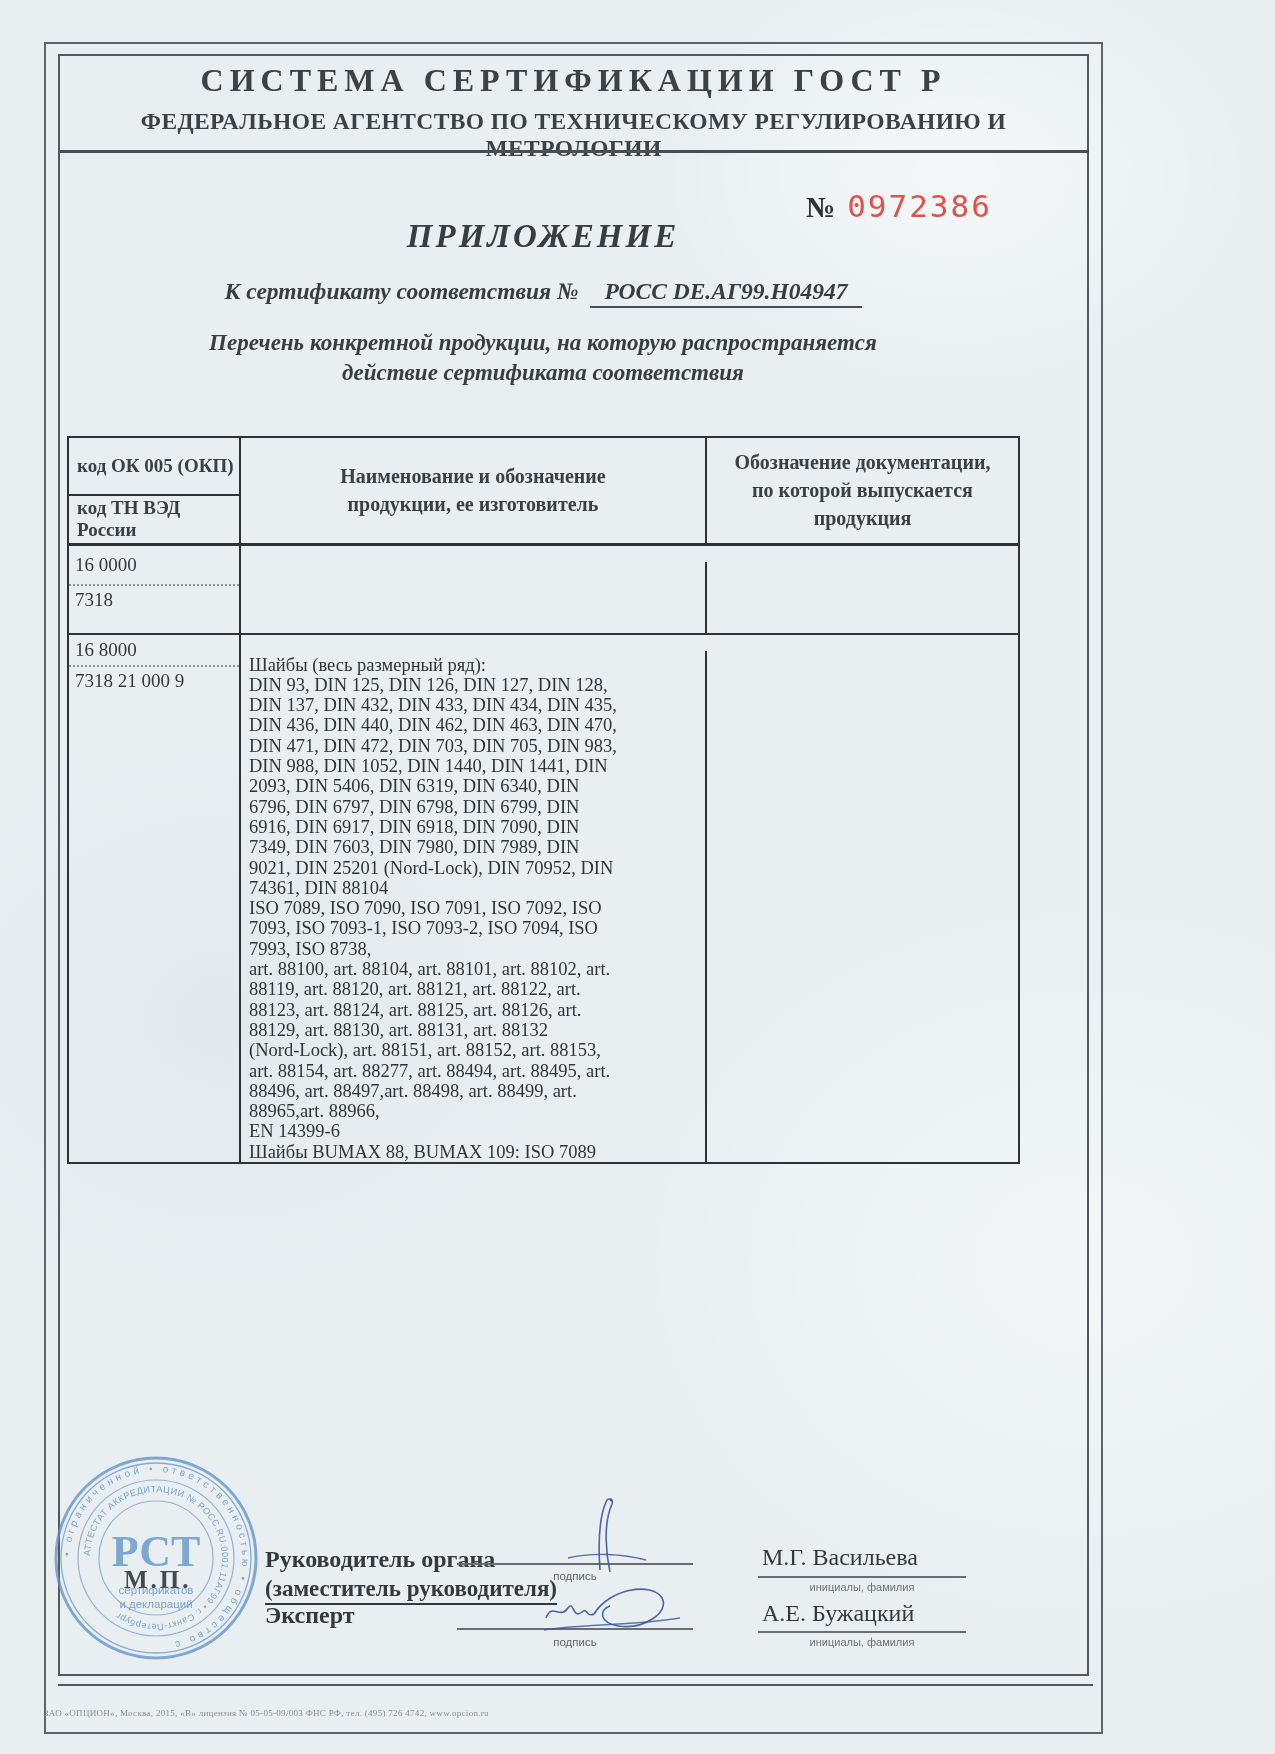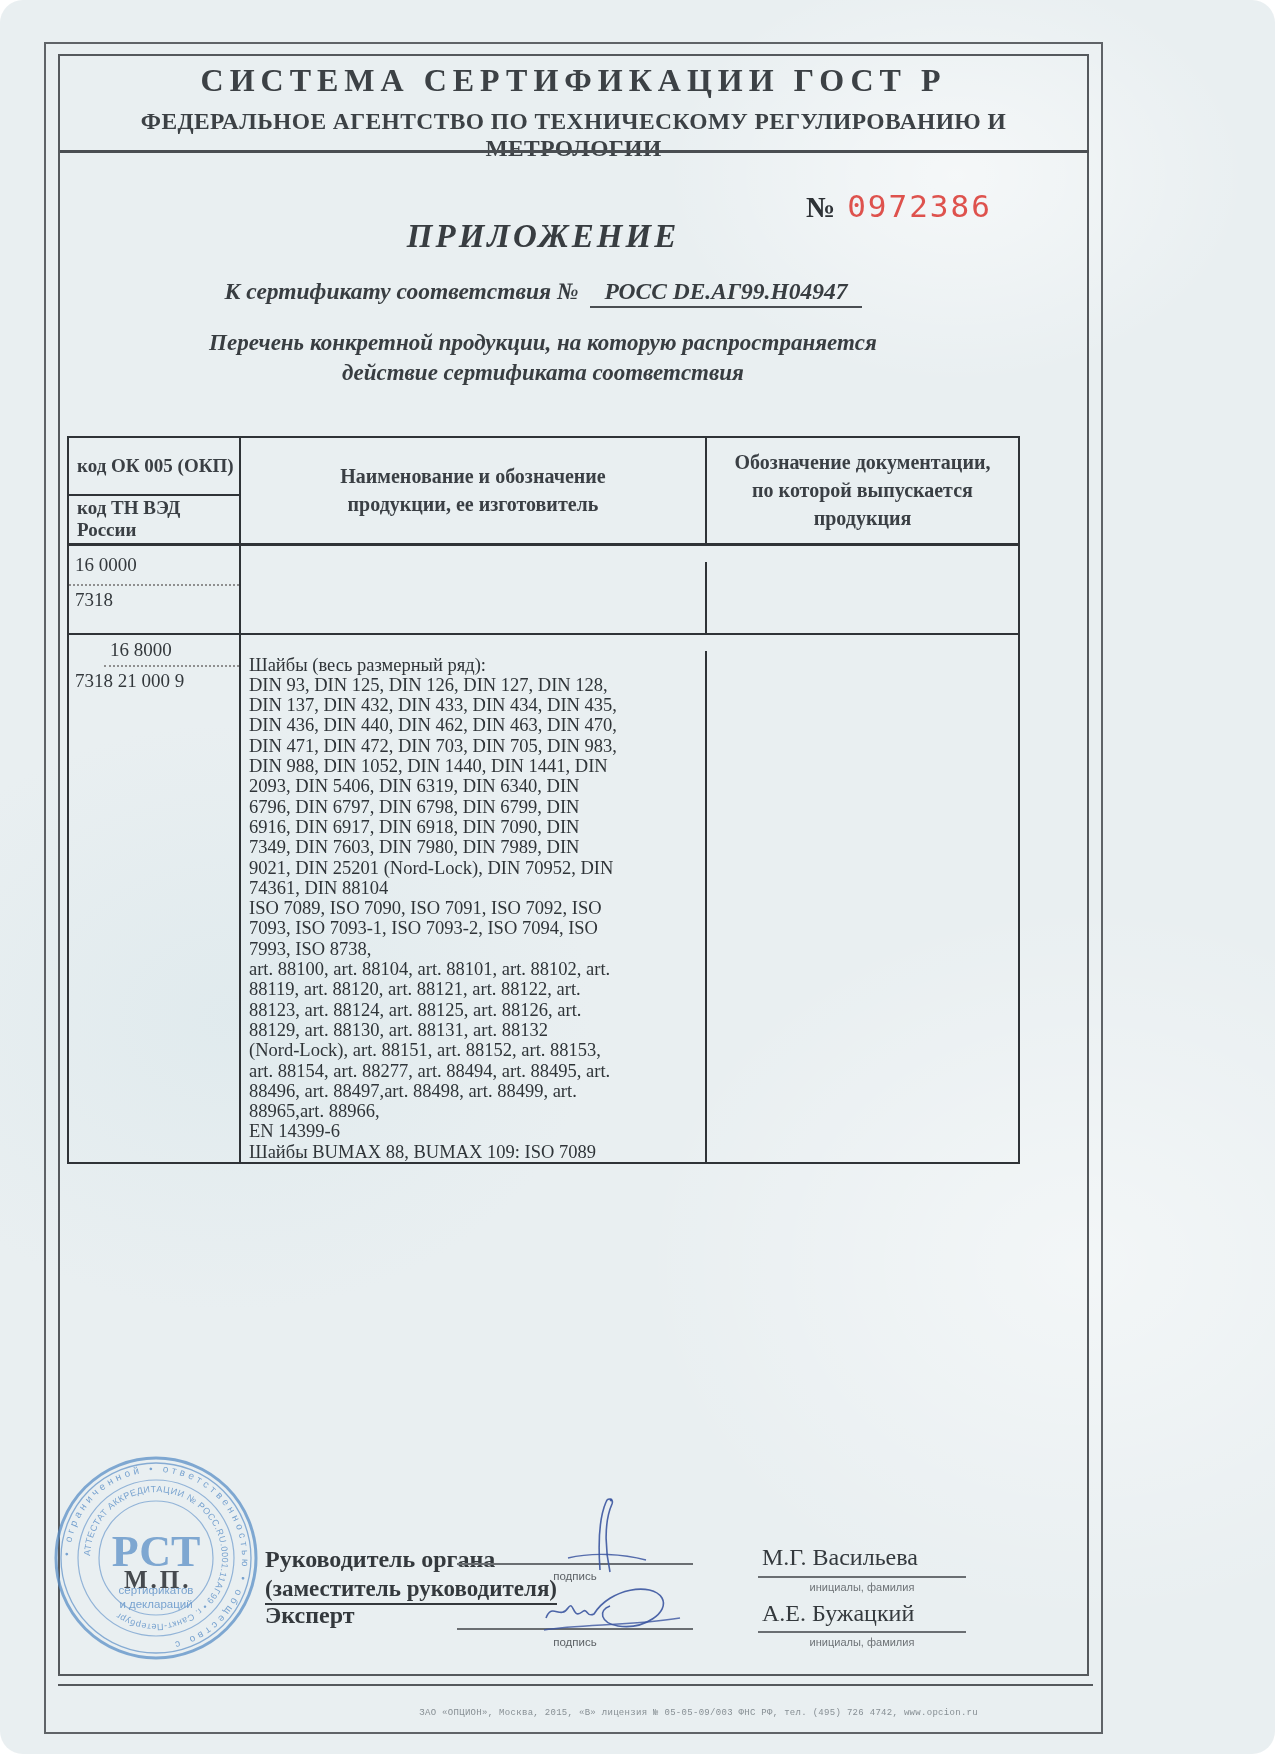--- a/index.html
+++ b/index.html
@@ -13,21 +13,20 @@
   *{margin:0;padding:0;box-sizing:border-box;}
   html,body{width:1275px;}
   body{font-family:"Liberation Serif", serif;color:var(--ink);}
   .page{
     position:relative;width:1275px;height:1754px;overflow:hidden;
     background-color:var(--paper);
     background-image:
       radial-gradient(ellipse 420px 300px at 75% 10%, rgba(255,255,255,.55), transparent 70%),
       radial-gradient(ellipse 520px 420px at 18% 58%, rgba(208,226,231,.35), transparent 70%),
       radial-gradient(ellipse 640px 520px at 85% 72%, rgba(255,255,255,.45), transparent 70%);
-    border-radius: 23px;
   }
   .frame-outer{position:absolute;left:44px;top:42px;width:1059px;height:1692px;border:2px solid #5f6367;}
   .frame-inner{position:absolute;left:58px;top:54px;width:1031px;height:1622px;border:2px solid #55595d;}
   .bottom-extra-line{position:absolute;left:58px;top:1684px;width:1035px;height:2px;background:#55595d;}
 
   .header-block{position:absolute;left:58px;top:62px;width:1031px;text-align:center;}
   .header-line1{font-size:32px;font-weight:bold;letter-spacing:6px;color:#3c4145;}
   .header-line2{font-size:23.5px;font-weight:bold;letter-spacing:.4px;margin-top:9px;color:#3c4145;}
   .header-divider{position:absolute;left:60px;top:150px;width:1029px;height:2.5px;background:#4a4e52;}
 
@@ -47,21 +46,21 @@
   .trow1{height:98px;border-bottom:2px solid var(--line);}
   .trow2{flex:1;}
   .cell-c1{width:172px;border-right:2px solid var(--line);display:flex;flex-direction:column;}
   .cell-c2{width:466px;border-right:2px solid var(--line);}
   .cell-c3{flex:1;}
   .hdr-sub-top{height:58px;border-bottom:2px solid var(--line);display:flex;align-items:center;padding-left:8px;}
   .hdr-sub-bottom{flex:1;display:flex;align-items:center;padding-left:8px;}
   .hdr-text{font-size:19px;font-weight:bold;color:#3a3f44;}
   .hdr-center{display:flex;align-items:center;justify-content:center;text-align:center;font-size:20px;font-weight:bold;line-height:28px;white-space:pre-line;color:#3a3f44;}
   .code-top-r1{height:40px;border-bottom:2px dotted #8f8f8f;display:flex;align-items:center;padding-left:6px;}
-  .code-top-r2{height:32px;border-bottom:2px dotted #8f8f8f;display:flex;align-items:center;padding-left:6px;margin-left:35px;}
+  .code-top-r2{height:32px;border-bottom:2px dotted #8f8f8f;display:flex;align-items:center;padding-left:6px;}
   .code-bottom{flex:1;padding:3px 0 0 6px;}
   .code-text{font-size:19px;color:#33383c;}
   .product-cell{padding:4px 4px 0 8px;font-size:18.5px;line-height:20.3px;white-space:pre-line;color:#2f3438;margin-top:16px;}
   .doc-cell{padding:4px;}
 
   .stamp-svg{position:absolute;left:52px;top:1454px;width:208px;height:208px;opacity:.88;}
   .mp-label{position:absolute;left:124px;top:1566px;font-size:25px;font-weight:bold;letter-spacing:3px;color:#464a4e;}
 
   .sig-label{position:absolute;left:265px;font-weight:bold;color:#34393d;}
   .role1a{top:1546px;font-size:24px;}
@@ -80,22 +79,22 @@
   .nline1{left:758px;top:1576px;width:208px;}
   .nline2{left:758px;top:1631px;width:208px;}
   .name-caption{position:absolute;font-family:"Liberation Sans", sans-serif;font-size:11px;color:#6d7276;text-align:center;}
   .ncap1{left:758px;top:1581px;width:208px;}
   .ncap2{left:758px;top:1636px;width:208px;}
 
   .hand-sig{position:absolute;}
   .sig1{left:548px;top:1494px;width:104px;height:80px;}
   .sig2{left:540px;top:1580px;width:155px;height:60px;}
 
-  .footer-imprint{position:absolute;left:58px;top:1708px;width:920px;text-align:right;
-    font-family:Liberation Mono, monospace;font-size:9px;letter-spacing:.3px;color:#878f94;}
+  .footer-imprint{position:absolute;left:44px;top:1708px;width:920px;text-align:left;
+    font-family:Liberation Serif, serif;font-size:9px;letter-spacing:.3px;color:#878f94;}
 </style>
 </head>
 <body>
 
 <div class="page">
 
   <div class="frame-outer"></div>
   <div class="frame-inner"></div>
   <div class="bottom-extra-line"></div>
 

